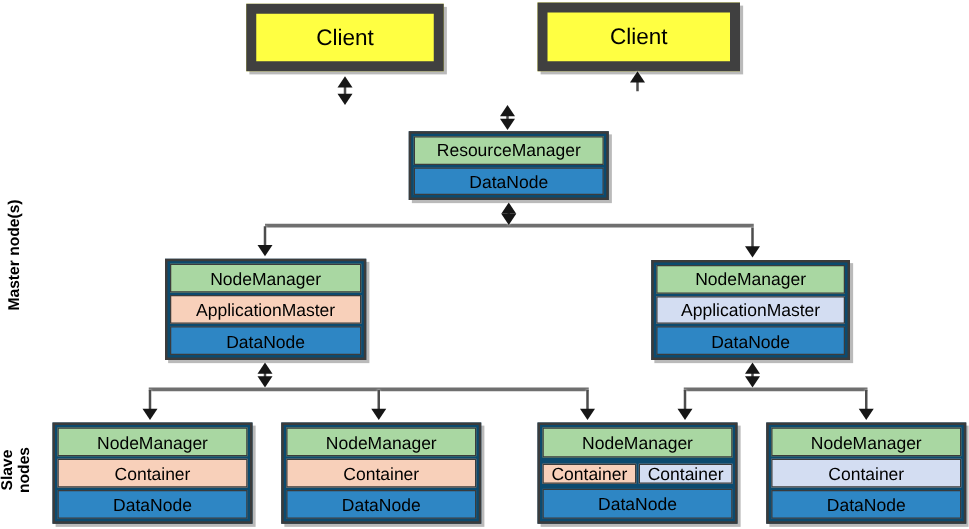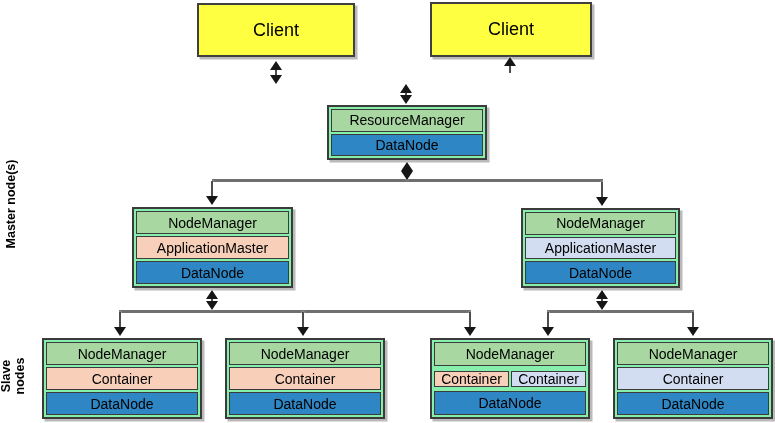--- a/index.html
+++ b/index.html
@@ -1,36 +1,36 @@
 <!DOCTYPE html>
 <html style="--yellow: #FFFF42; --green: #A9D7A2; --blue: #2E86C4; --peach: #F8D0BA; --lavender: #D3DDF2; --connector: #6F6F6F; --arrowc: #161616; --boxborder: #3B3B3B;"><head>
 <meta charset="utf-8">
 <style>
   html,body{margin:0;padding:0;background:#fff;}
   .canvas{position:relative;width:775px;height:423px;background:#fff;
           font-family:"Liberation Sans","DejaVu Sans",sans-serif;color:#000;overflow:hidden;}
 
   
   .stackbox{position:absolute;box-sizing:border-box;border:2px solid var(--boxborder);
-            background:#86efac;display:flex;flex-direction:column;gap:2px;padding:2px;
+            background:#0c4a6e;display:flex;flex-direction:column;gap:2px;padding:2px;
             box-shadow:2.5px 2.5px 0 rgba(130,130,130,.55);}
   .row{flex:1;box-sizing:border-box;border:1px solid var(--boxborder);
        display:flex;align-items:center;justify-content:center;
        font-size:14px;line-height:1;white-space:nowrap;}
   .row.split{border:none;padding:0;display:flex;flex-direction:row;gap:2px;background:transparent;}
   .cell{flex:1;box-sizing:border-box;border:1px solid var(--boxborder);
         display:flex;align-items:center;justify-content:center;font-size:14px;white-space:nowrap;}
   .c-green{background:var(--green);}
   .c-blue{background:var(--blue);}
   .c-peach{background:var(--peach);}
   .c-lavender{background:var(--lavender);}
 
   
   .client{position:absolute;box-sizing:border-box;background:var(--yellow);
-          border:2px solid #404040;box-shadow:2.5px 2.5px 0 rgba(130,130,130,.55);
+          border:8px solid #404040;box-shadow:2.5px 2.5px 0 rgba(130,130,130,.55);
           display:flex;align-items:center;justify-content:center;font-size:18px;}
 
   
   #client1{left:197px;top:3px;width:158px;height:54px;}
   #client2{left:430px;top:2px;width:162px;height:55px;}
   #master{left:327px;top:105px;width:160px;height:55px;}
   #workerL{left:132px;top:207px;width:161px;height:81px;}
   #workerR{left:521px;top:208px;width:159px;height:80px;}
   #slave1{left:42px;top:338px;width:160px;height:81px;}
   #slave2{left:225px;top:338px;width:160px;height:81px;}

